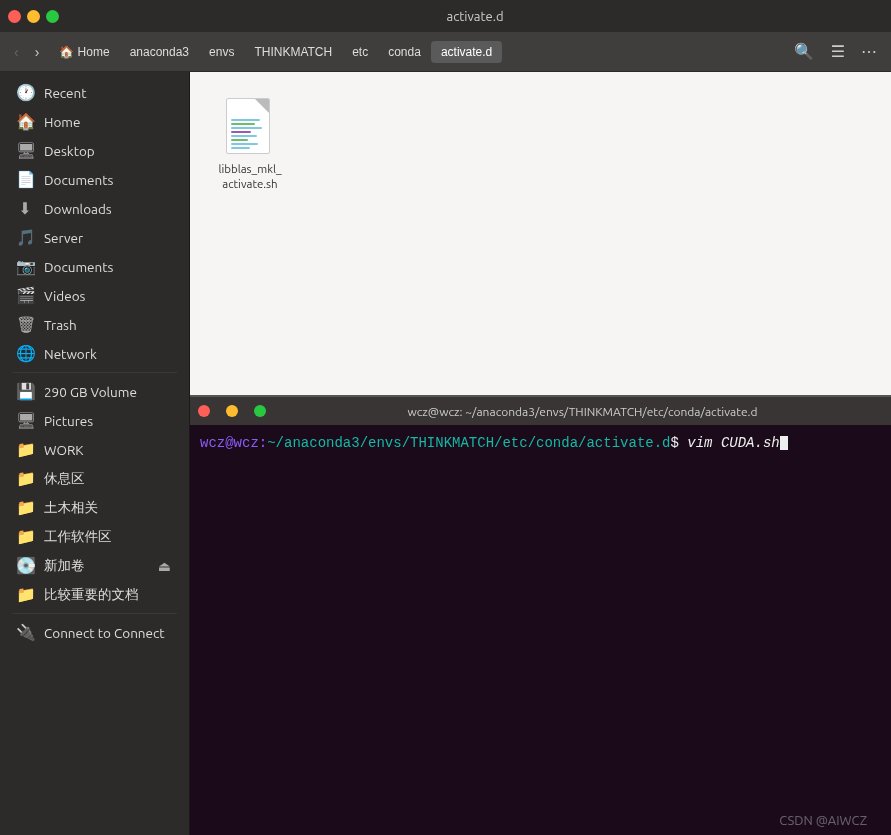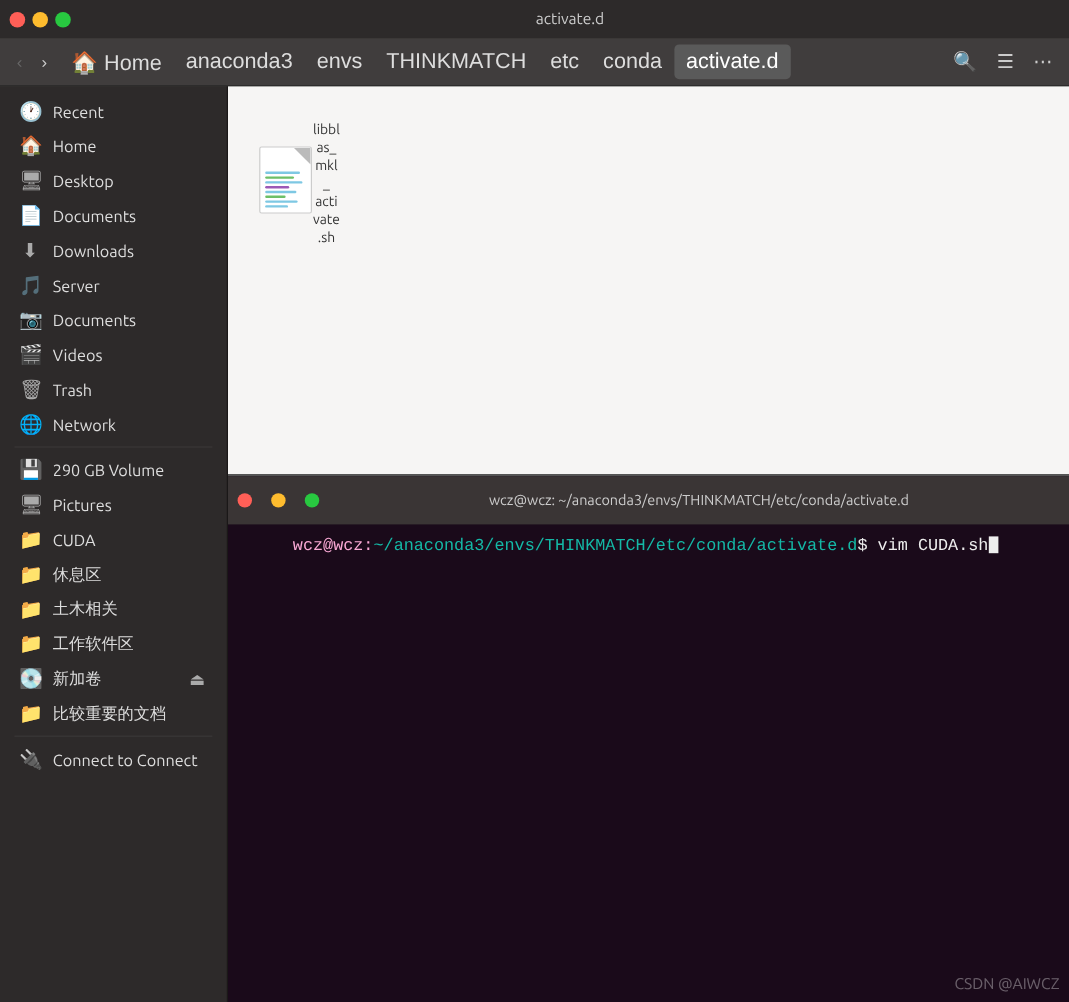--- a/index.html
+++ b/index.html
@@ -64,21 +64,21 @@
     }
     .nav-btn.disabled { color: #666; cursor: default; }
     .breadcrumb {
       display: flex;
       align-items: center;
       flex: 1;
       gap: 0;
     }
     .bc-item {
       color: #ddd;
-      font-size: 18px;
+      font-size: 12px;
       padding: 4px 10px;
       border-radius: 4px;
       cursor: pointer;
       background: none;
       border: none;
       white-space: nowrap;
     }
     .bc-item.active {
       background: #5a5a5a;
       color: white;
@@ -156,21 +156,21 @@
     
     .file-grid {
       padding: 20px;
       display: flex;
       flex-wrap: wrap;
       gap: 10px;
       align-content: flex-start;
     }
     .file-item {
       display: flex;
-      flex-direction: row;
+      flex-direction: column;
       align-items: center;
       width: 80px;
       cursor: pointer;
       padding: 6px;
       border-radius: 4px;
     }
     .file-icon {
       width: 48px;
       height: 60px;
       position: relative;
@@ -217,21 +217,21 @@
     .terminal-overlay {
       position: absolute;
       bottom: 0;
       left: 0;
       right: 0;
       height: 440px;
       background: #1a0a1a;
       border-top: 2px solid #555;
     }
     .terminal-titlebar {
-      height: 40px;
+      height: 28px;
       background: #3a3535;
       display: flex;
       align-items: center;
       padding: 0 8px;
       gap: 16px;
     }
     .term-wc {
       width: 12px;
       height: 12px;
       border-radius: 50%;
@@ -250,37 +250,37 @@
       padding: 8px 10px;
       font-family: 'Courier New', monospace;
       font-size: 14px;
       color: #eee;
       height: calc(100% - 28px);
       overflow: hidden;
     }
     .term-line {
       line-height: 1.5;
     }
-    .term-user { color: #f9a8d4; margin-left: 44px; }
+    .term-user { color: #8b5cf6; }
     .term-path { color: #14b8a6; }
     .term-prompt { color: #eee; }
-    .term-cmd { color: #eee; }
+    .term-cmd { color: #eee; font-style: italic; }
     .term-cursor {
       display: inline-block;
       width: 8px;
       height: 14px;
       background: #eee;
       vertical-align: middle;
     }
 
     
     .watermark {
       position: absolute;
       bottom: 8px;
-      right: 8px;
+      right: 24px;
       color: rgba(255,255,255,0.35);
       font-size: 13px;
       pointer-events: none;
     }
   </style>
 </head>
 <body>
 
 <div class="title-bar">
   <div class="window-controls">
@@ -357,21 +357,21 @@
     <div class="sidebar-item">
       <span class="sidebar-icon">💾</span>
       <span>290 GB Volume</span>
     </div>
     <div class="sidebar-item">
       <span class="sidebar-icon">🖥</span>
       <span>Pictures</span>
     </div>
     <div class="sidebar-item">
       <span class="sidebar-icon">📁</span>
-      <span>CUDA</span>
+      <span>WORK</span>
     </div>
     <div class="sidebar-item">
       <span class="sidebar-icon">📁</span>
       <span>休息区</span>
     </div>
     <div class="sidebar-item">
       <span class="sidebar-icon">📁</span>
       <span>土木相关</span>
     </div>
     <div class="sidebar-item">

